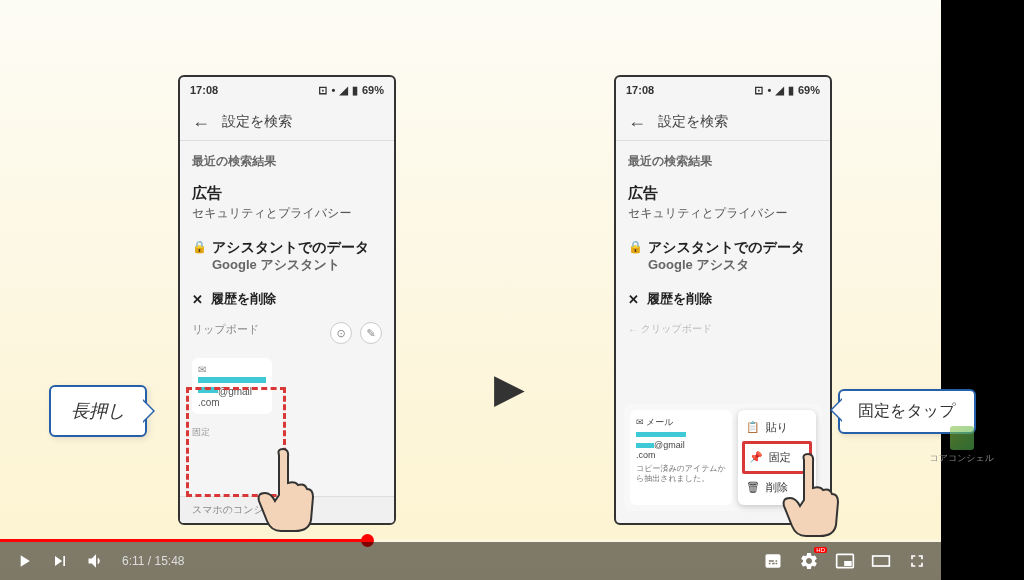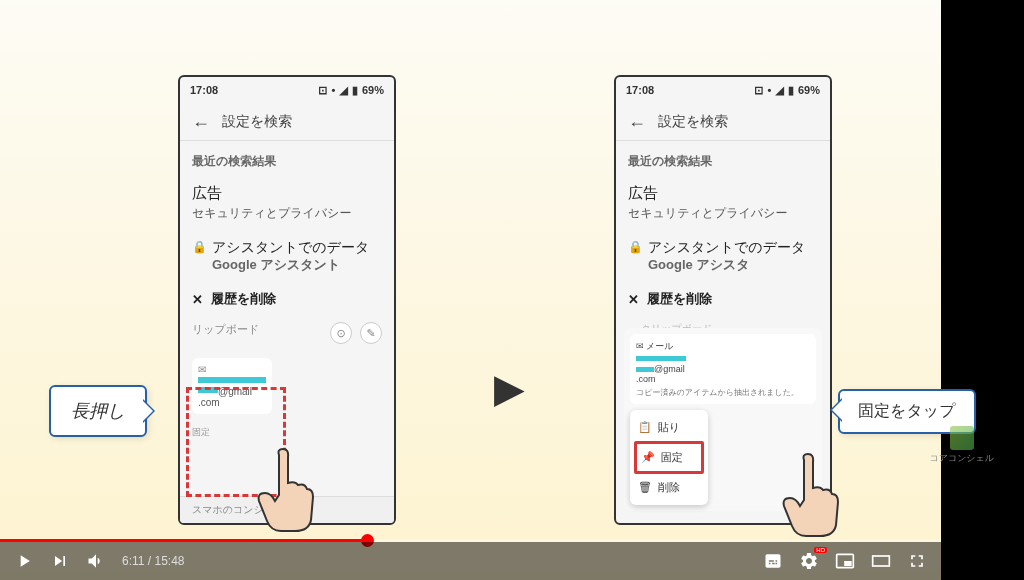--- a/index.html
+++ b/index.html
@@ -8,25 +8,25 @@
     .phones-container { position: absolute; top: 75px; left: 0; width: 1024px; height: 450px; }
     .phone { position: absolute; width: 218px; height: 450px; background: #f5f5f5; border: 2px solid #333; border-radius: 6px; overflow: hidden; }
     .phone-left { left: 178px; }
     .phone-right { left: 614px; }
     .status-bar { height: 26px; display: flex; justify-content: space-between; align-items: center; padding: 0 10px; font-size: 11px; font-weight: 600; color: #333; }
     .status-icons { display: flex; gap: 4px; align-items: center; }
     .search-row { height: 38px; display: flex; align-items: center; gap: 12px; padding: 0 12px; color: #444; font-size: 14px; border-bottom: 1px solid #ddd; }
     .search-row .arrow { font-size: 18px; }
     .section-title { padding: 12px 12px 6px; font-size: 12px; color: #666; font-weight: 600; }
     .result-block { padding: 8px 12px; }
-    .result-title { font-size: 15px; font-weight: 400; color: #222; }
+    .result-title { font-size: 15px; font-weight: 700; color: #222; }
     .result-sub { font-size: 12px; color: #555; margin-top: 2px; }
     .assist-row { display: flex; align-items: flex-start; gap: 6px; padding: 8px 12px; }
     .assist-icon { width: 14px; flex-shrink: 0; margin-top: 2px; font-size: 12px; color: #333; }
-    .assist-text { font-size: 14px; font-weight: 400; color: #222; line-height: 1.3; }
+    .assist-text { font-size: 14px; font-weight: 700; color: #222; line-height: 1.3; }
     .assist-sub { font-size: 13px; color: #666; font-weight: 700; }
     .history-row { display: flex; align-items: center; gap: 8px; padding: 8px 12px; font-size: 13px; font-weight: 700; color: #222; }
     .clipboard-header { padding: 6px 12px; font-size: 11px; color: #888; display: flex; justify-content: space-between; align-items: flex-start; }
     .clip-icons { display: flex; gap: 8px; }
     .clip-btn { width: 22px; height: 22px; border-radius: 11px; background: #fff; border: 1px solid #ccc; display: flex; align-items: center; justify-content: center; font-size: 11px; }
     .clipboard-zone { padding: 8px 12px; }
     .clip-item { background: #fff; border-radius: 6px; padding: 6px; font-size: 10px; color: #555; width: 80px; }
     .clip-item .mail-icon { font-size: 10px; color: #888; }
     .clip-item .redacted { height: 6px; background: #3fc9d6; margin: 2px 0; }
     .pin-label { font-size: 9px; color: #999; margin-top: 4px; padding: 0 12px; }
@@ -160,21 +160,21 @@
         </div>
       </div>
       <div class="history-row">
         <span>✕</span>
         <span>履歴を削除</span>
       </div>
       <div style="padding:6px 12px; font-size:10px; color:#bbb;">
         <span>← </span><span>クリップボード</span>
       </div>
 
-      <div class="clip-panel" style="position:absolute; bottom:12px;flex-direction:column;">
+      <div class="clip-panel" style="position:absolute; bottom:12px;">
         <div class="clip-card">
           <div><span>✉</span> <span>メール</span></div>
           <div style="height:5px; background:#3fc9d6; margin:3px 0; width:50px;"></div>
           <div><span style="display:inline-block;height:5px;width:18px;background:#3fc9d6;"></span><span>@gmail</span></div>
           <div>.com</div>
           <div class="clip-note">コピー済みのアイテムから抽出されました。</div>
         </div>
         <div class="clip-menu">
           <div class="clip-menu-item">
             <span>📋</span>

